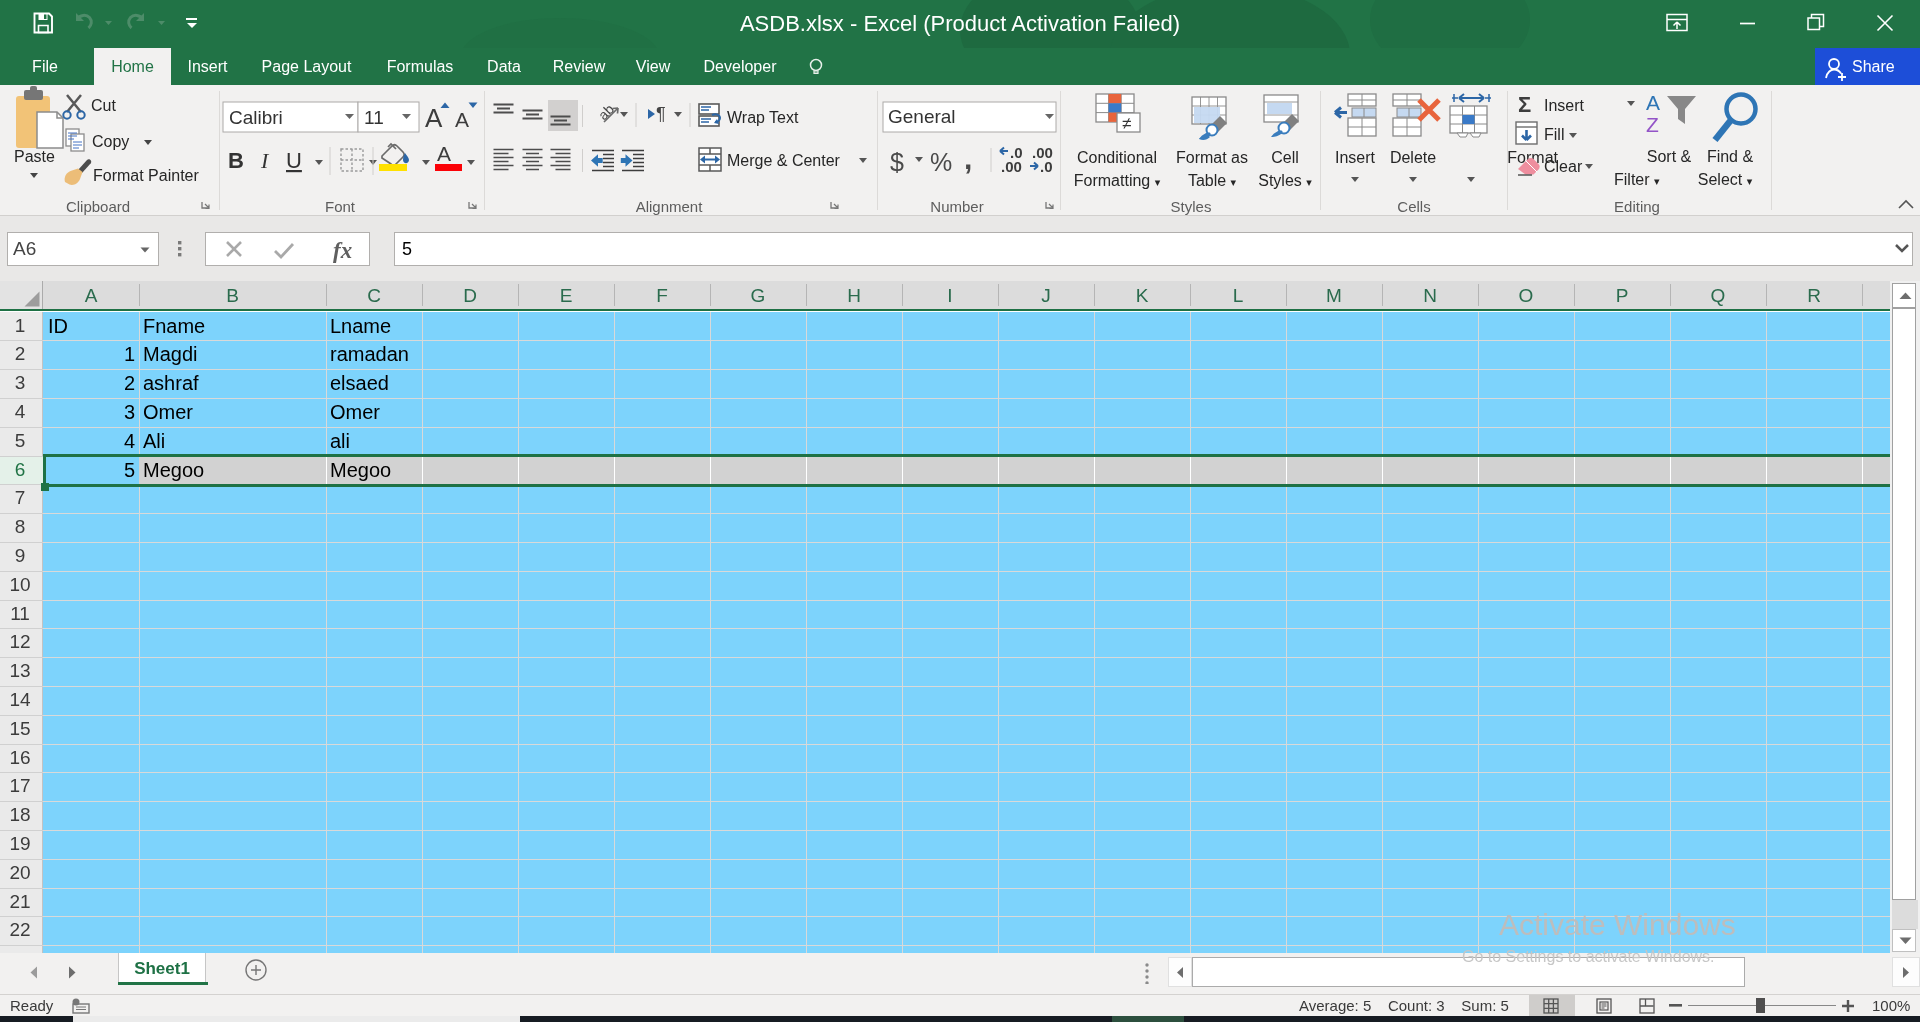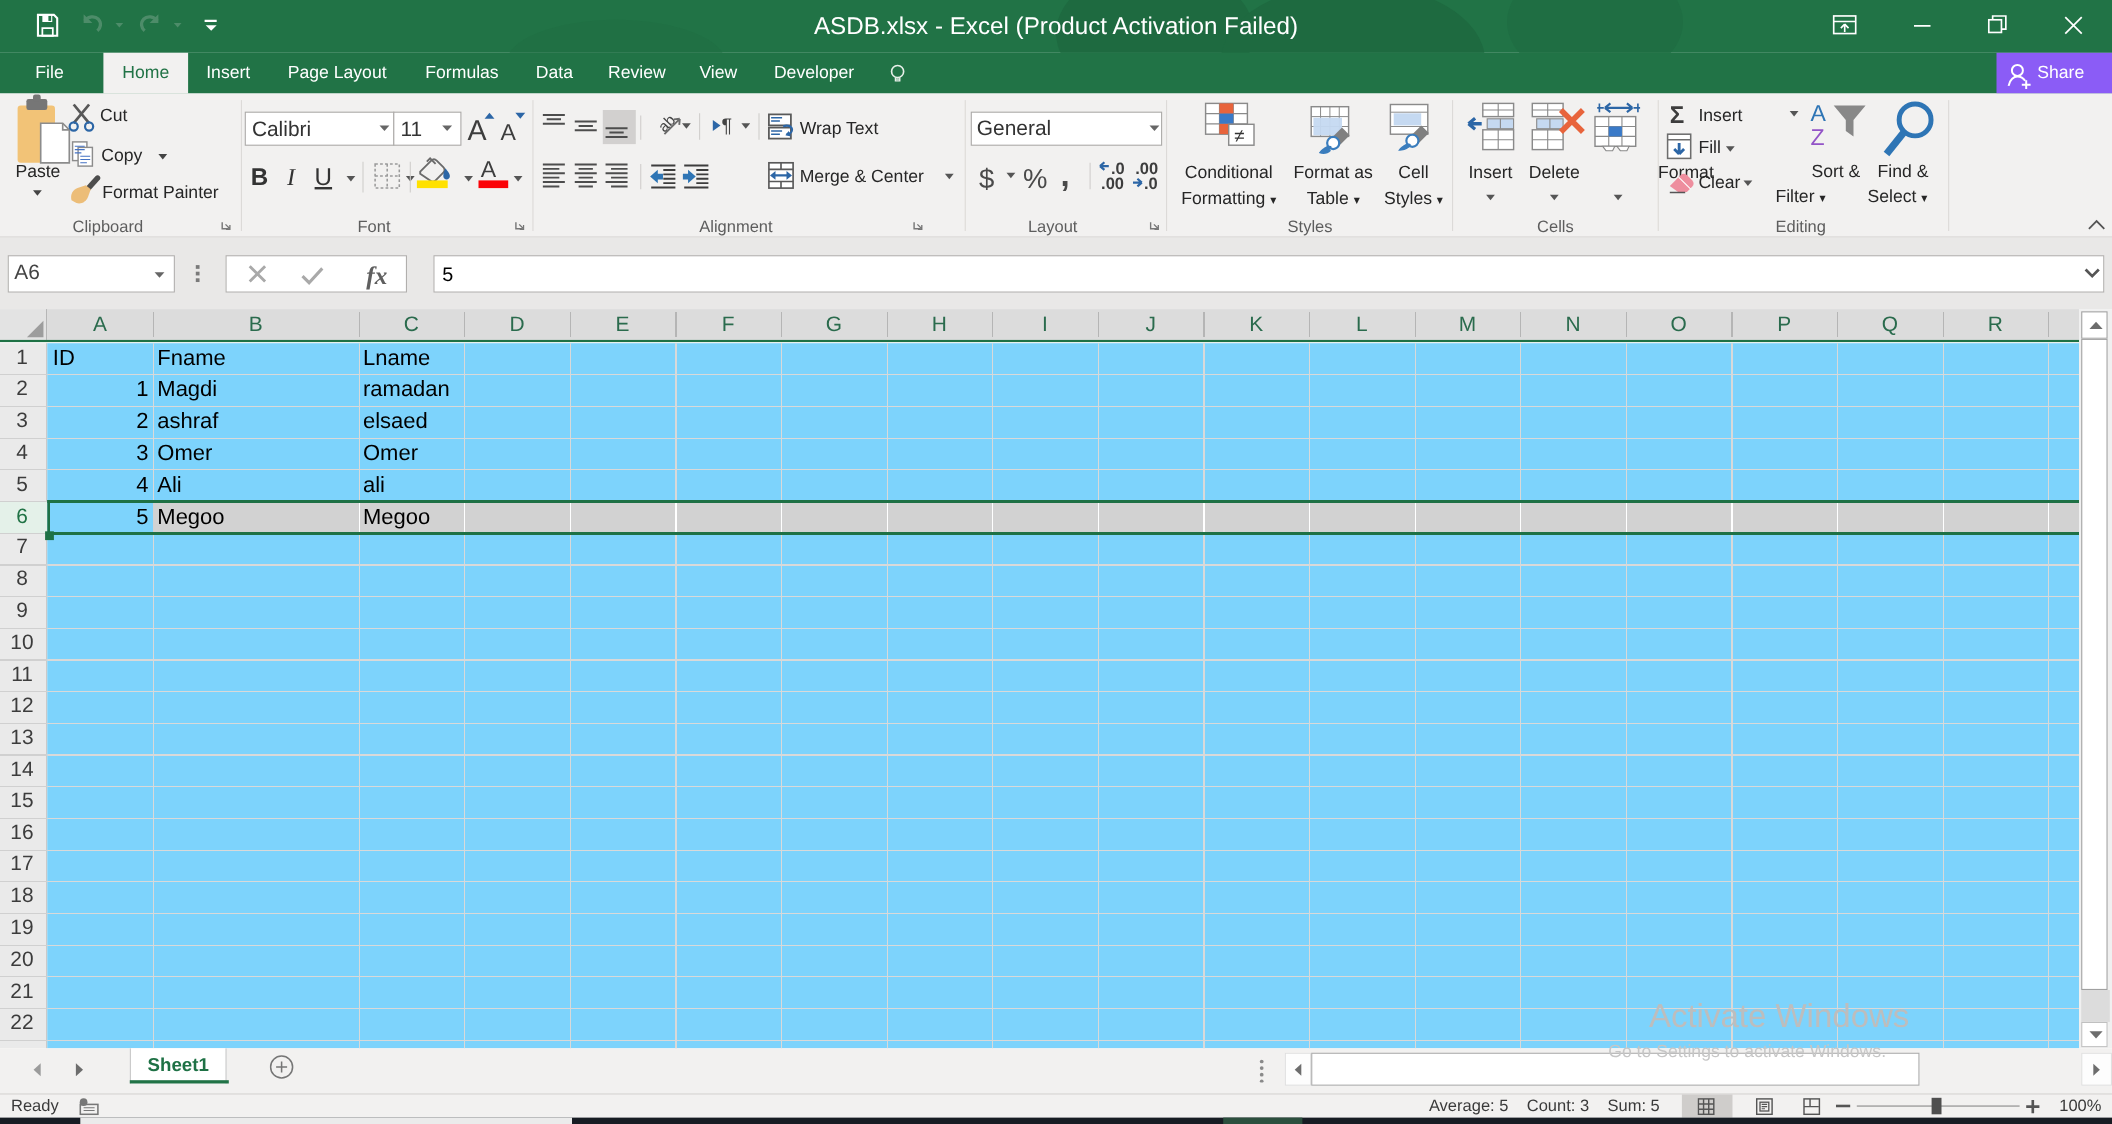--- a/index.html
+++ b/index.html
@@ -74,21 +74,21 @@
 <div class="tabtxt" style="left:253px;width:107px">Page Layout</div>
 <div class="tabtxt" style="left:378px;width:84px">Formulas</div>
 <div class="tabtxt" style="left:480px;width:48px">Data</div>
 <div class="tabtxt" style="left:546px;width:66px">Review</div>
 <div class="tabtxt" style="left:630px;width:46px">View</div>
 <div class="tabtxt" style="left:694px;width:92px">Developer</div>
 <svg class="ab" style="left:806px;top:8px" width="20" height="24" fill="none" stroke="#e8f0ea" stroke-width="1.5">
  <circle cx="10" cy="9" r="5.5"></circle>
       <path d="M8 14.5v3h4v-3M8 16h4" stroke-width="1.2"></path>
 </svg>
-<div class="ab" style="left:1815px;top:0;width:105px;height:37px;background:#8b5cf6">
+<div class="ab" style="left:1815px;top:0;width:105px;height:37px;background:#1d4ed8">
  <svg class="ab" style="left:6px;top:6px" width="28" height="28" fill="none" stroke="#fff" stroke-width="1.8">
   <circle cx="13" cy="10" r="5"></circle>
         <path d="M5 24c1-6 5-8.5 8-8.5s5.5 1.5 7 4"></path>
         <path d="M21 19v8m-4-4h8"></path>
  </svg>
  <div class="ab" style="left:37px;top:0;width:60px;height:37px;line-height:37px;color:#fff;font-size:16px">Share</div>
 </div>
 </div>
 <div class="ab" id="ribbon">
 <div class="gsep" style="left:219px"></div>
@@ -236,21 +236,21 @@
  <text x="53" y="86" font-size="25" fill="#4a4a4a" font-family="Liberation Sans">%</text>
  <text x="87" y="84" font-size="30" font-weight="bold" fill="#4a4a4a" font-family="Liberation Sans">,</text>
  <line x1="114" y1="63" x2="114" y2="87" stroke="#d0cecc"></line>
  <text x="133" y="73" font-size="15" font-weight="bold" fill="#3d3d3d" font-family="Liberation Sans">.0</text>
  <text x="155" y="73" font-size="15" font-weight="bold" fill="#3d3d3d" font-family="Liberation Sans">.00</text>
  <text x="124" y="87" font-size="15" font-weight="bold" fill="#3d3d3d" font-family="Liberation Sans">.00</text>
  <text x="163" y="87" font-size="15" font-weight="bold" fill="#3d3d3d" font-family="Liberation Sans">.0</text>
  <path d="M131 66h-8m0 0l4-3.5m-4 3.5l4 3.5" stroke="#2c66a6" stroke-width="2" fill="none"></path>
  <path d="M153 81h8m0 0l-4-3.5m4 3.5l-4 3.5" stroke="#2c66a6" stroke-width="2" fill="none"></path>
 </svg>
-<div class="glabel" style="left:907px;width:100px">Layout</div>
+<div class="glabel" style="left:907px;width:100px">Number</div>
 <svg class="launch" style="left:1045px;top:115px" viewBox="0 0 9 9">
       <path d="M1 2v6h6" stroke="#777" stroke-width="1.3" fill="none"></path>
       <path d="M4 4l4 4m0-3.5V8.5h-3.5" stroke="#777" stroke-width="1.2" fill="none"></path>
     </svg>
 
 <svg class="ab" style="left:1060px;top:0" width="260" height="130">
 
  <g transform="translate(36,9)">
   <rect x="0" y="0" width="38" height="28" fill="#fff" stroke="#8a8a8a" stroke-width="1.3"></rect>
   <path d="M0 9.3h38M0 18.6h38M12.6 0v28M25.2 0v28" stroke="#8a8a8a" stroke-width="1"></path>

